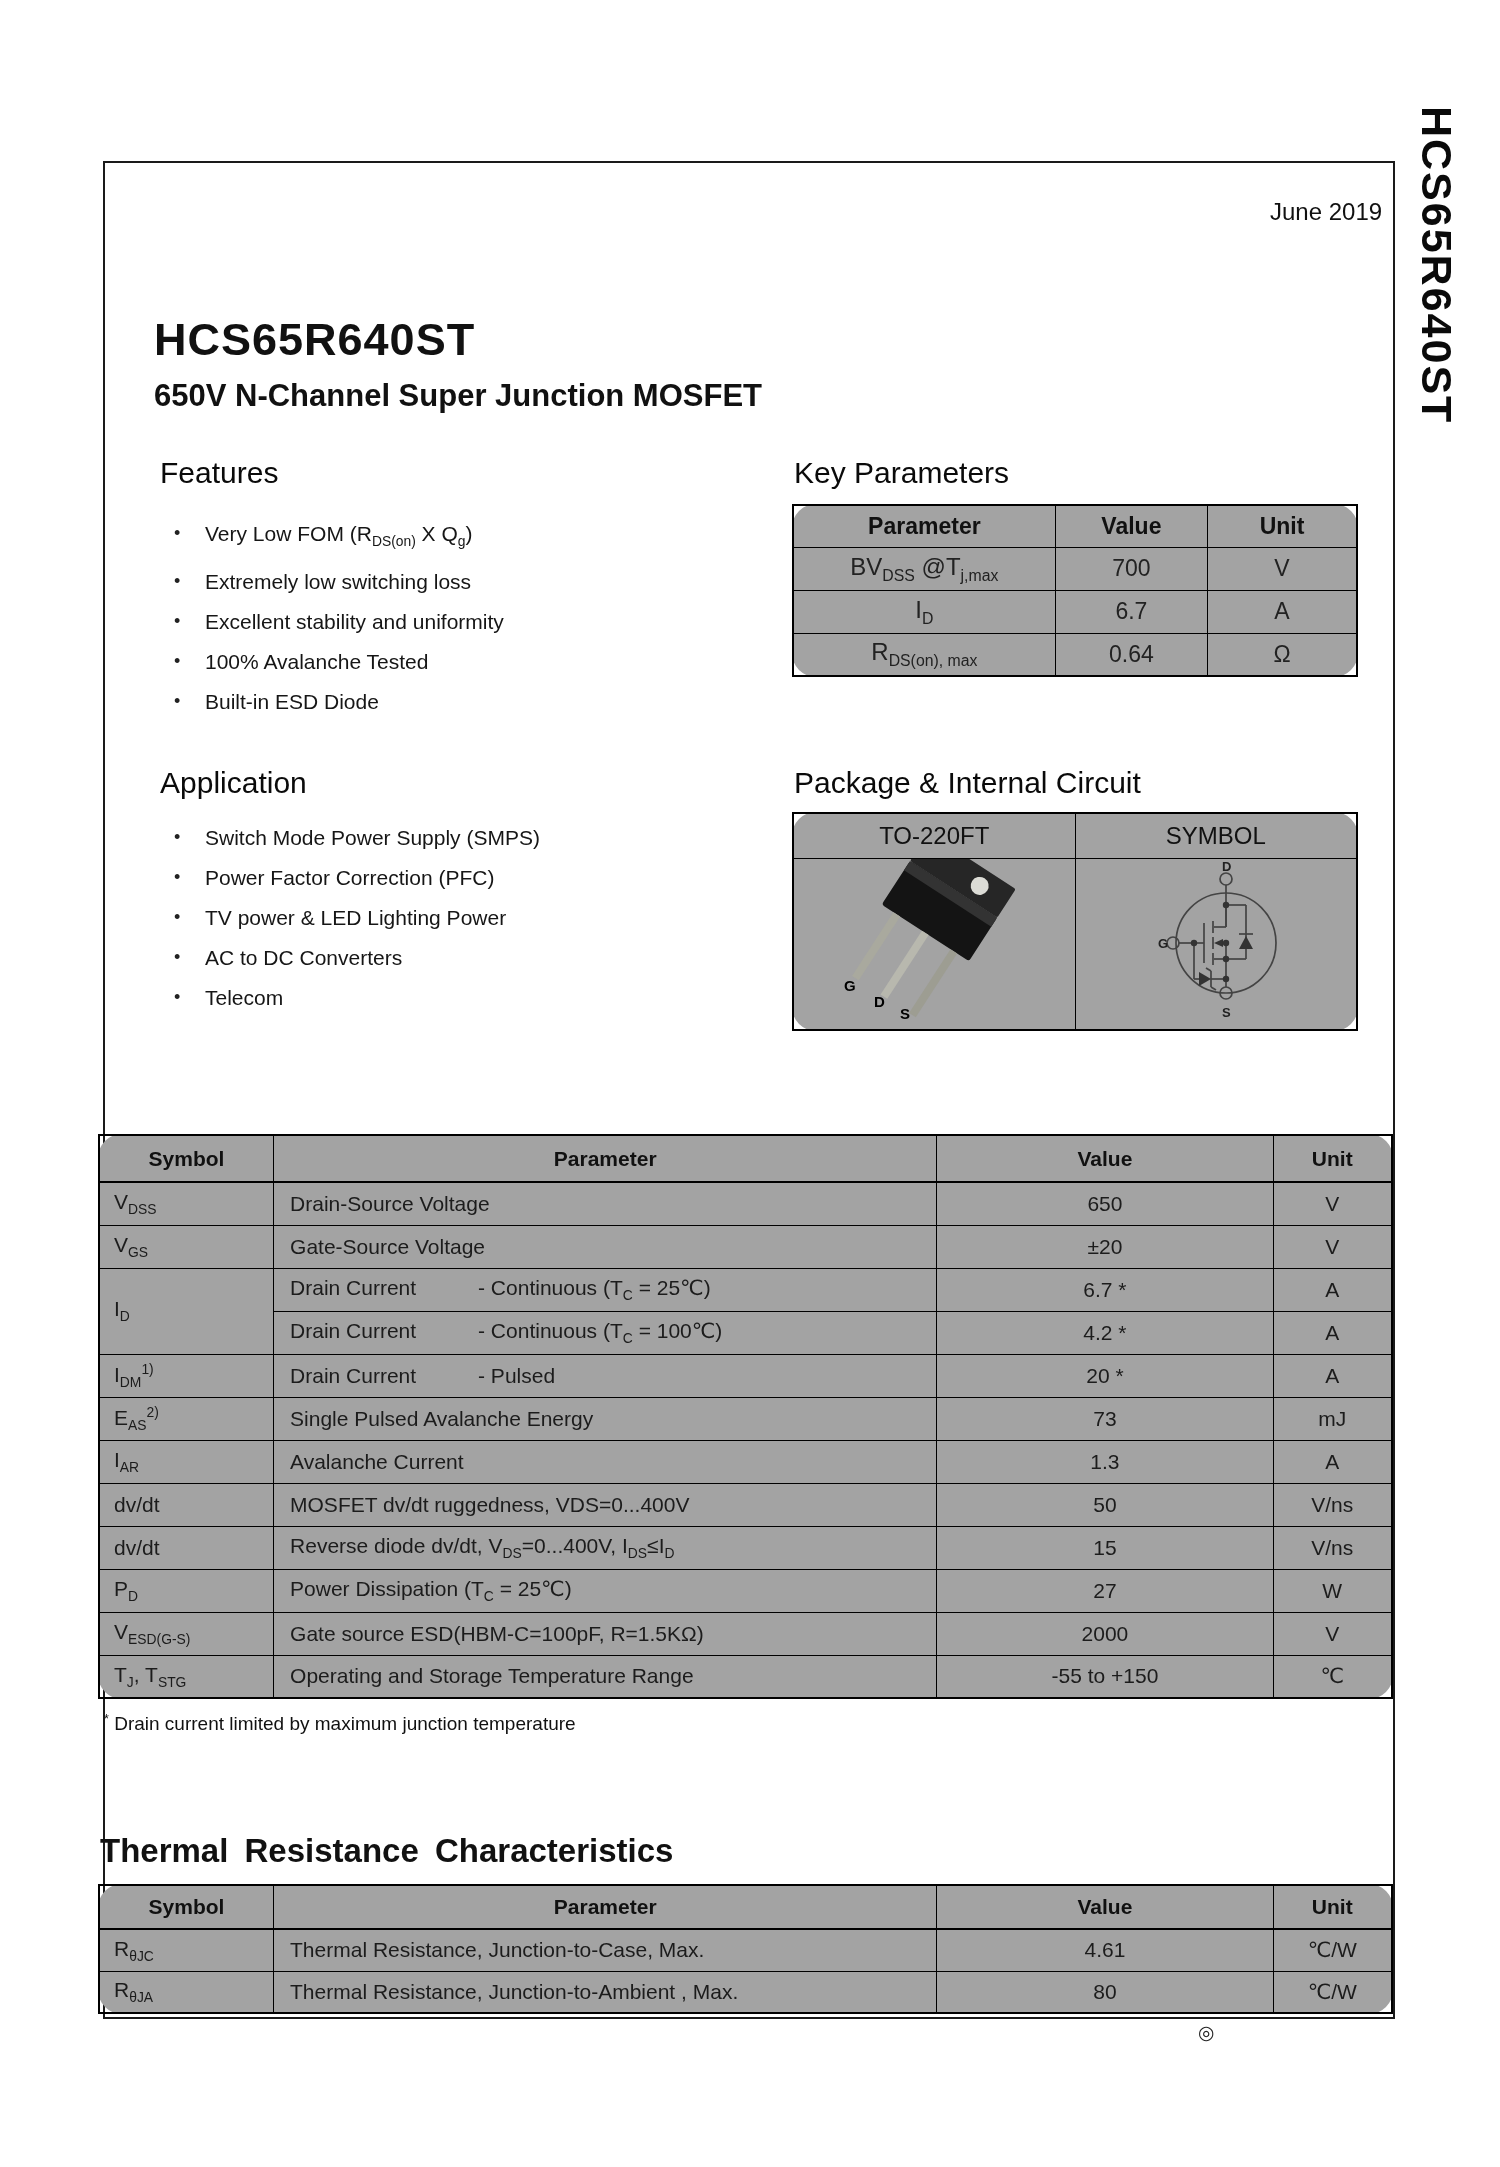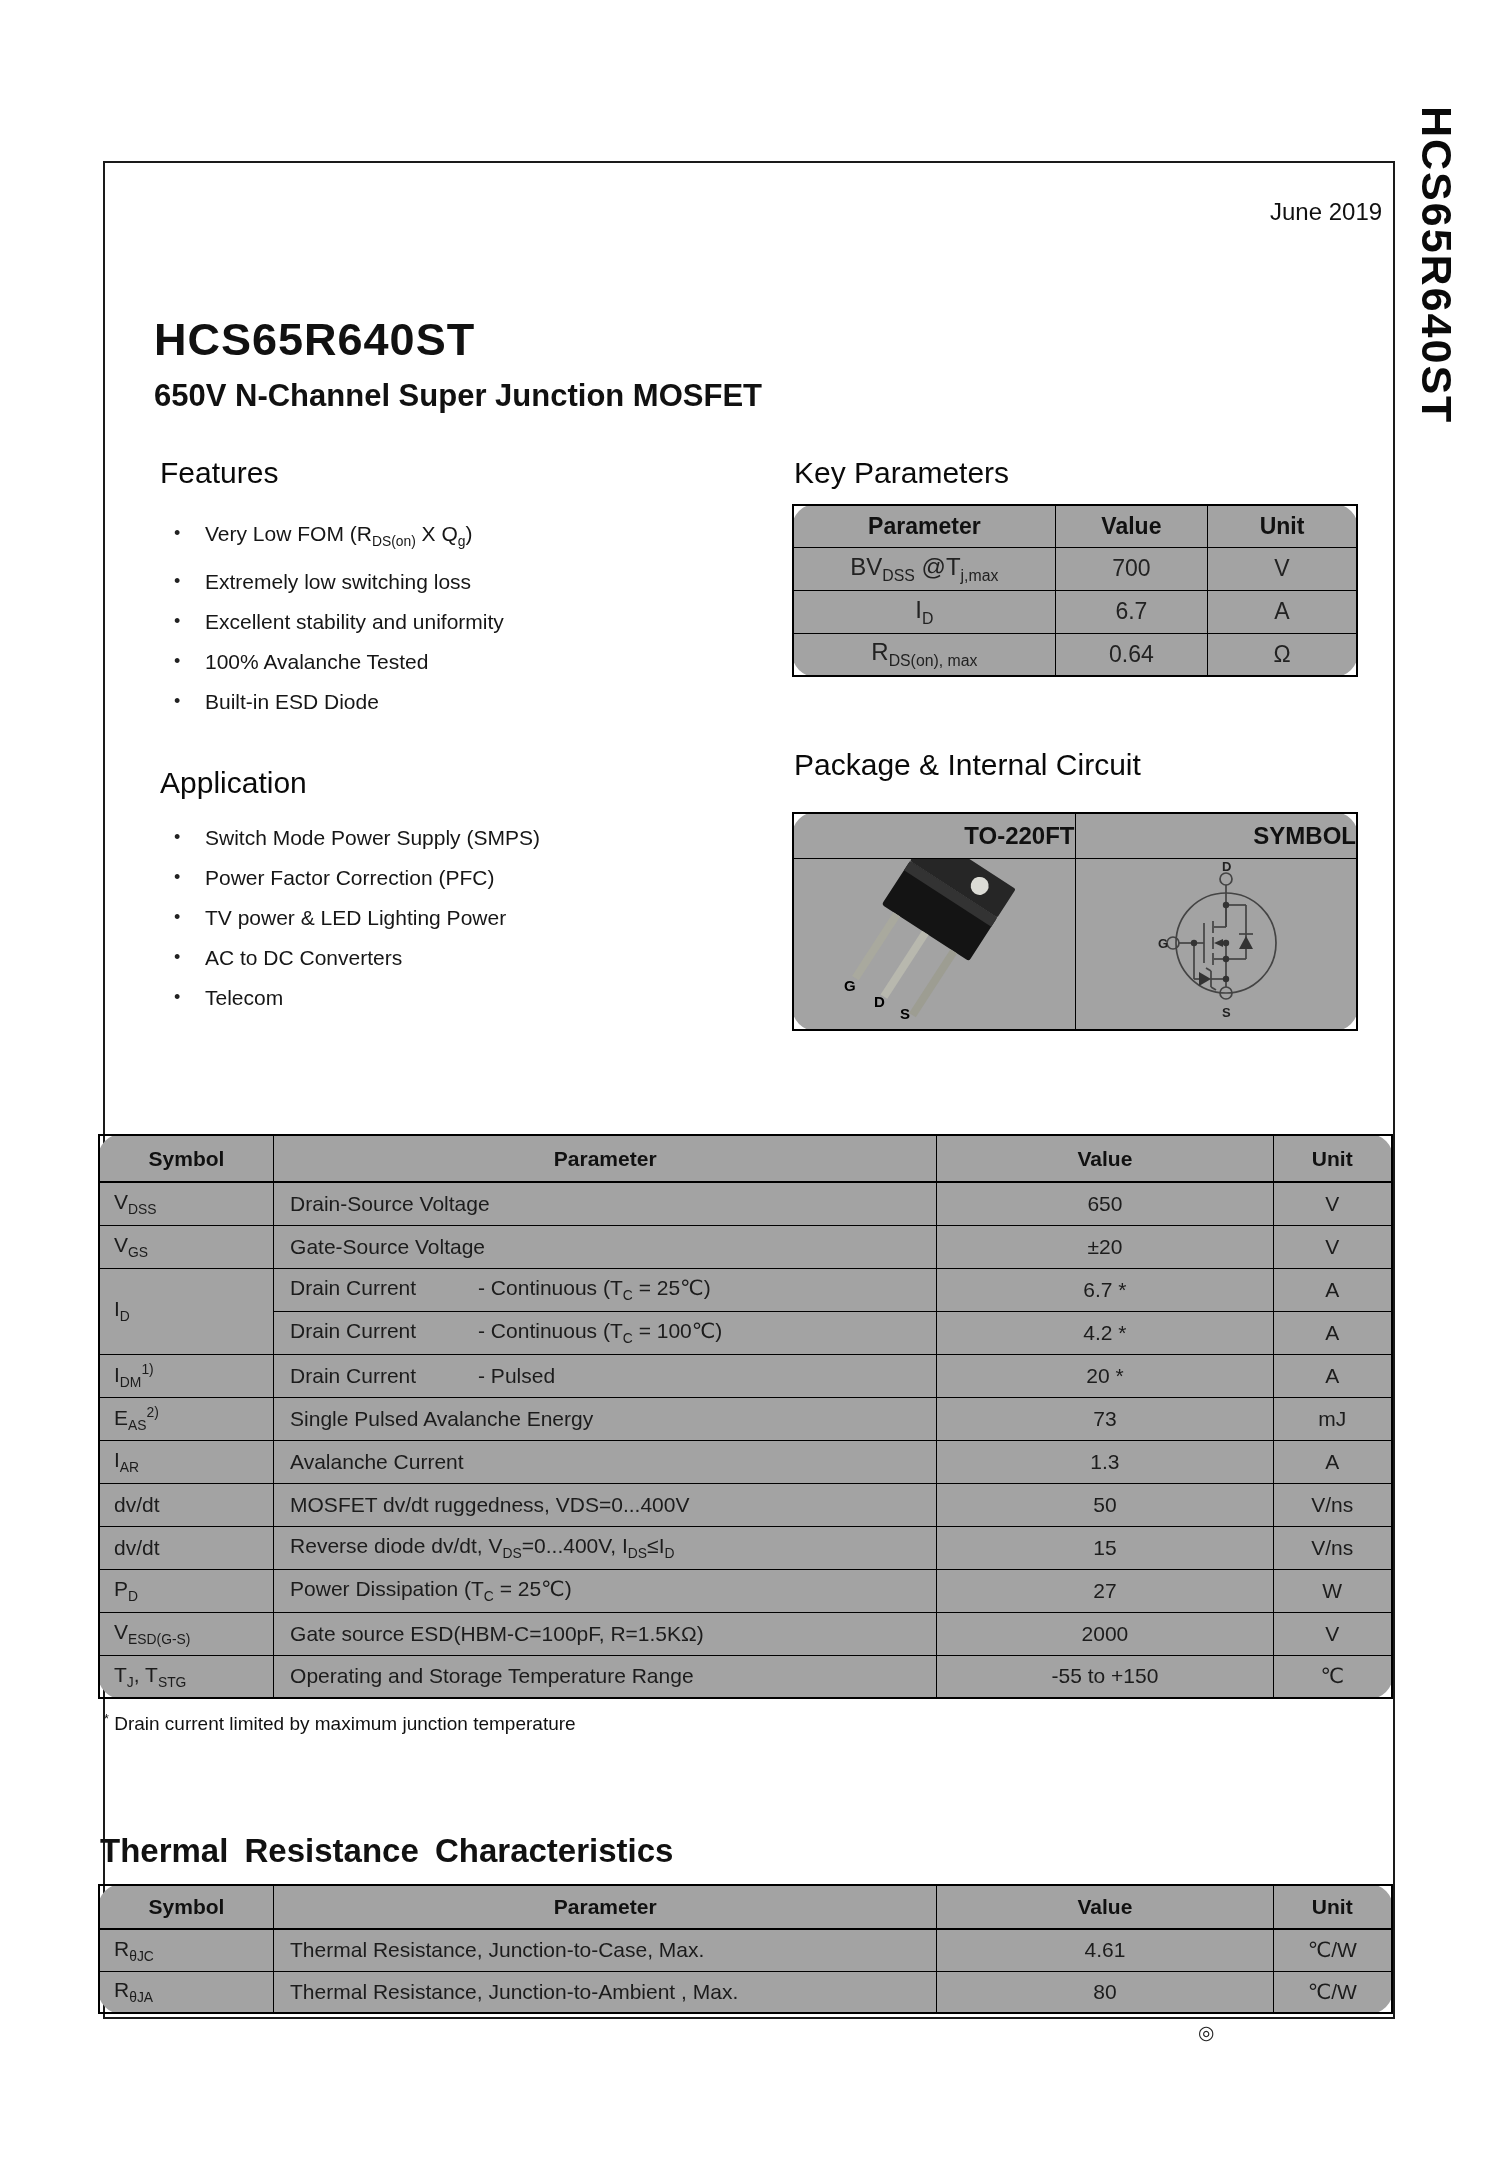--- a/index.html
+++ b/index.html
@@ -15,21 +15,21 @@
 
   .date { position:absolute; left:1270px; top:198px; font-size:24px; color:#111; }
 
   .title    { position:absolute; left:154px; top:314px; font-size:45px; font-weight:bold; letter-spacing:1px; }
   .subtitle { position:absolute; left:154px; top:378px; font-size:31px; font-weight:bold; }
 
   .sec-h { position:absolute; font-size:30px; font-weight:normal; color:#0a0a0a; }
   .features-h { left:160px; top:456px; }
   .key-h      { left:794px; top:456px; }
   .app-h      { left:160px; top:766px; }
-  .pkg-h      { left:794px; top:748px; }
+  .pkg-h      { left:794px; top:766px; }
 
   ul.blist { position:absolute; list-style:none; width:480px; }
   .features-list { left:172px; top:522px; }
   .app-list      { left:172px; top:826px; }
   ul.blist li { position:relative; padding-left:33px; font-size:21px; color:#161616;
                 line-height:23px; margin-bottom:17px; }
   ul.blist li::before { content:"•"; position:absolute; left:2px; top:0; font-size:18px; color:#222; }
 
   sub { font-size:66%; }
   sup { font-size:66%; }
@@ -39,21 +39,21 @@
 
   
   .key-table { position:absolute; left:792px; top:504px; width:566px; border:2px solid #000; }
   .key-table th { height:42px; font-size:23px; font-weight:bold; text-align:center; }
   .key-table td { height:43px; text-align:center; color:#222; }
   .key-table td.kpar { font-size:24px; }
   .key-table td.kval, .key-table td.kunit { font-size:23px; }
 
   
   .pkg-table { position:absolute; left:792px; top:812px; width:566px; border:2px solid #000; }
-  .pkg-table th { height:45px; font-size:24px; font-weight:bold; text-align:right;margin-left:27px; }
+  .pkg-table th { height:45px; font-size:24px; font-weight:normal; text-align:center;margin-left:27px; }
   .pkg-table td { height:166px; text-align:center; vertical-align:middle; padding:0; }
 
   
   .abs-head-row { position:absolute; left:122px; top:1080px; display:flex; align-items:baseline; }
   .abs-head-row h2 { font-size:33px; font-weight:bold; word-spacing:12px; }
   .abs-note { margin-left:50px; font-size:20px; color:#161616; }
 
   
   .big-table { position:absolute; left:98px; width:1295px; border:2px solid #000; }
   .abs-table { top:1134px; }

